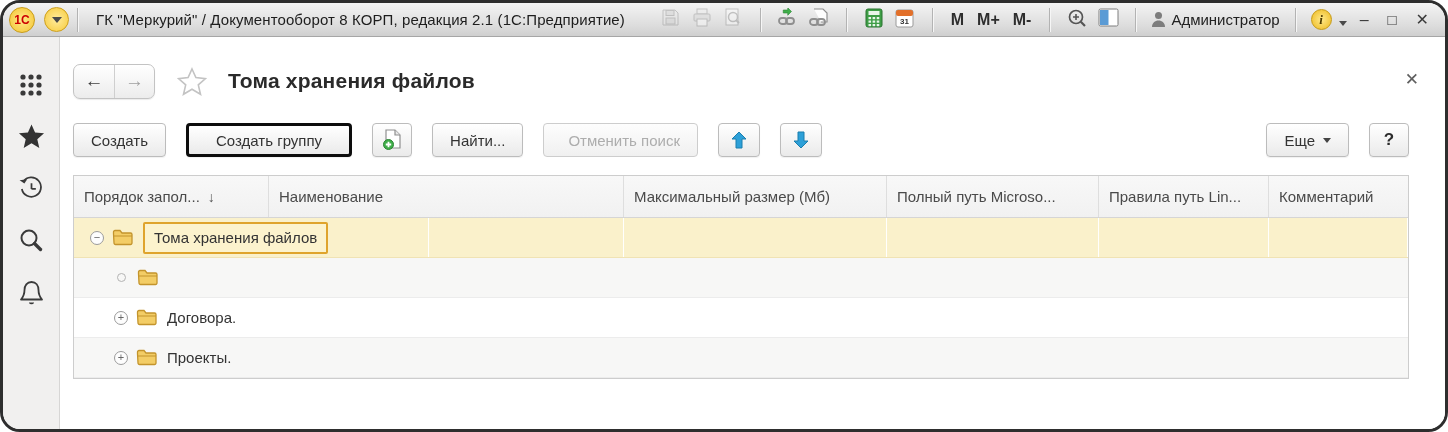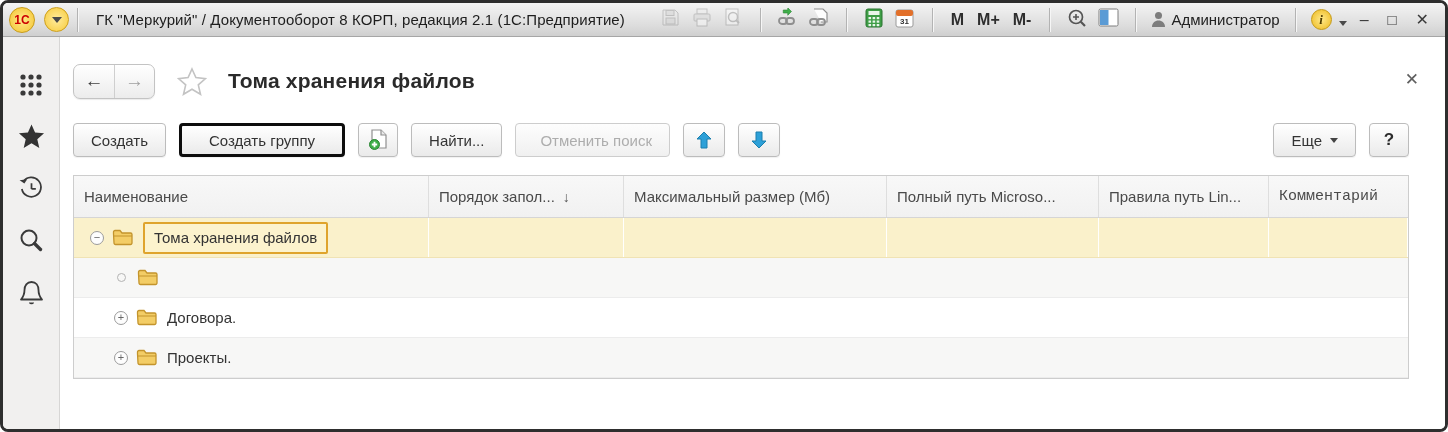--- a/index.html
+++ b/index.html
@@ -1,18 +1,18 @@
 <!DOCTYPE html>
 <html><head>
 <meta charset="utf-8">
 <style>
   * { margin:0; padding:0; box-sizing:border-box; }
   html,body { width:1448px; height:432px; background:#fff; font-family:"Liberation Sans", sans-serif; }
   .window{
-    width:1448px; height:432px; border:3px solid #2e2e2e; border-radius:8px;
+    width:1448px; height:432px; border:3px solid #2e2e2e; border-radius:20px;
     overflow:hidden; background:#fff; position:relative;
   }
   
   .titlebar{
     height:34px; background:linear-gradient(#f4f4f4,#dcdcdc 70%,#cfcfcf);
     border-bottom:1px solid #a6a6a6; display:flex; align-items:center; padding:0 10px 0 6px;
     font-size:15px; color:#1d1d1d;
   }
   .logo1c{ width:26px; height:26px; border-radius:50%; background:radial-gradient(#ffe98a,#f4c430);
     border:1px solid #c89b17; color:#cc0000; font-weight:bold; font-size:12px;
@@ -42,39 +42,39 @@
   .content{ width:1336px; }
   
   .pagehead{ display:flex; align-items:center; height:36px; }
   .navgrp{ display:flex; border:1px solid #c3c3c3; border-radius:7px; overflow:hidden; background:linear-gradient(#ffffff,#ececec); box-shadow:0 1px 1px rgba(0,0,0,.08);}
   .navbtn{ width:40px; height:33px; display:flex; align-items:center; justify-content:center; font-size:19px; font-weight:bold; color:#3c3c3c; }
   .navbtn+.navbtn{ border-left:1px solid #cfcfcf; }
   .navbtn.fwd{ color:#9f9f9f; }
   .fav-star{ margin-left:22px; }
   .page-title{ margin-left:21px; font-size:21px; font-weight:bold; color:#2a2a2a; letter-spacing:.2px; }
   
-  .toolbar{ margin-top:24px; display:flex; align-items:center; gap:13px; }
+  .toolbar{ margin-top:24px; display:flex; align-items:center; gap:20px; }
   .btn{
     height:34px; padding:0 17px; border:1px solid #bcbcbc; border-radius:4px;
     background:linear-gradient(#ffffff,#eaeaea); font-size:15px; color:#333;
     display:flex; align-items:center; justify-content:center; box-shadow:0 1px 1px rgba(0,0,0,.06);
     white-space:nowrap;
   }
   .btn.focused{ border:3px solid #0d0d0d; padding:0 27px; }
   .btn.disabled{ color:#adadad; background:linear-gradient(#fdfdfd,#f0f0f0); border-color:#cdcdcd; box-shadow:none;padding-left:24px;}
   .btn.iconbtn{ width:40px; padding:0; }
   .btn.arrowbtn{ width:42px; padding:0; }
   .btn.helpbtn{ width:40px; padding:0; font-size:17px; font-weight:bold; color:#2c2c2c; }
   .spacer{ flex:1; }
   .more-caret{ width:0;height:0;border-left:4px solid transparent;border-right:4px solid transparent;border-top:5px solid #444; margin-left:8px; }
   
   .table{ margin-top:18px; border:1px solid #cdcdcd; width:1336px; }
   .thead{ display:flex; height:42px; background:linear-gradient(#f8f8f8,#f1f1f1); border-bottom:1px solid #d5d5d5; }
   .hcell{ display:flex; align-items:center; padding:0 10px; font-size:15px; color:#4a4a4a; border-right:1px solid #dedede; }
-  .hcell:last-child{ border-right:none;font-family:Liberation Mono, monospace; }
+  .hcell:last-child{ border-right:none; }
   .sortmark{ margin-left:8px; color:#555; font-size:14px; }
   .c0{ width:355px; } .c1{ width:195px; } .c2{ width:263px; } .c3{ width:212px; } .c4{ width:170px; } .c5{ flex:1; }
   .trow{ display:flex; height:40px; align-items:stretch; border-bottom:1px solid #ececec; background:#fff; font-size:15px; color:#333; }
   .trow.alt{ background:#f7f7f6; }
   .trow.selected{ background:#faf1cb; border-bottom:1px solid #f0e3b4; }
   .tcell{ display:flex; align-items:center; padding:0 4px; }
   .trow.selected .tcell{ border-right:1px solid rgba(255,255,255,.95); }
   .indent0{ width:12px; } .indent1{ width:36px; }
   .exp{
     width:14px; height:14px; min-width:14px; border:1px solid #9b9b9b; border-radius:50%;
@@ -293,26 +293,26 @@
           <div class="spacer"></div>
           <div class="btn">
             <span>Еще</span>
             <span class="more-caret"></span>
           </div>
           <div class="btn helpbtn">?</div>
         </div>
 
         <div class="table">
           <div class="thead">
-            <div class="hcell c0">
-                <span>Наименование</span>
-              </div>
             <div class="hcell c1">
                 <span>Порядок запол...</span>
                 <span class="sortmark">↓</span>
+              </div>
+            <div class="hcell c0">
+                <span>Наименование</span>
               </div>
             <div class="hcell c2">
                 <span>Максимальный размер (Мб)</span>
               </div>
             <div class="hcell c3">
                 <span>Полный путь Microso...</span>
               </div>
             <div class="hcell c4">
                 <span>Правила путь Lin...</span>
               </div>

